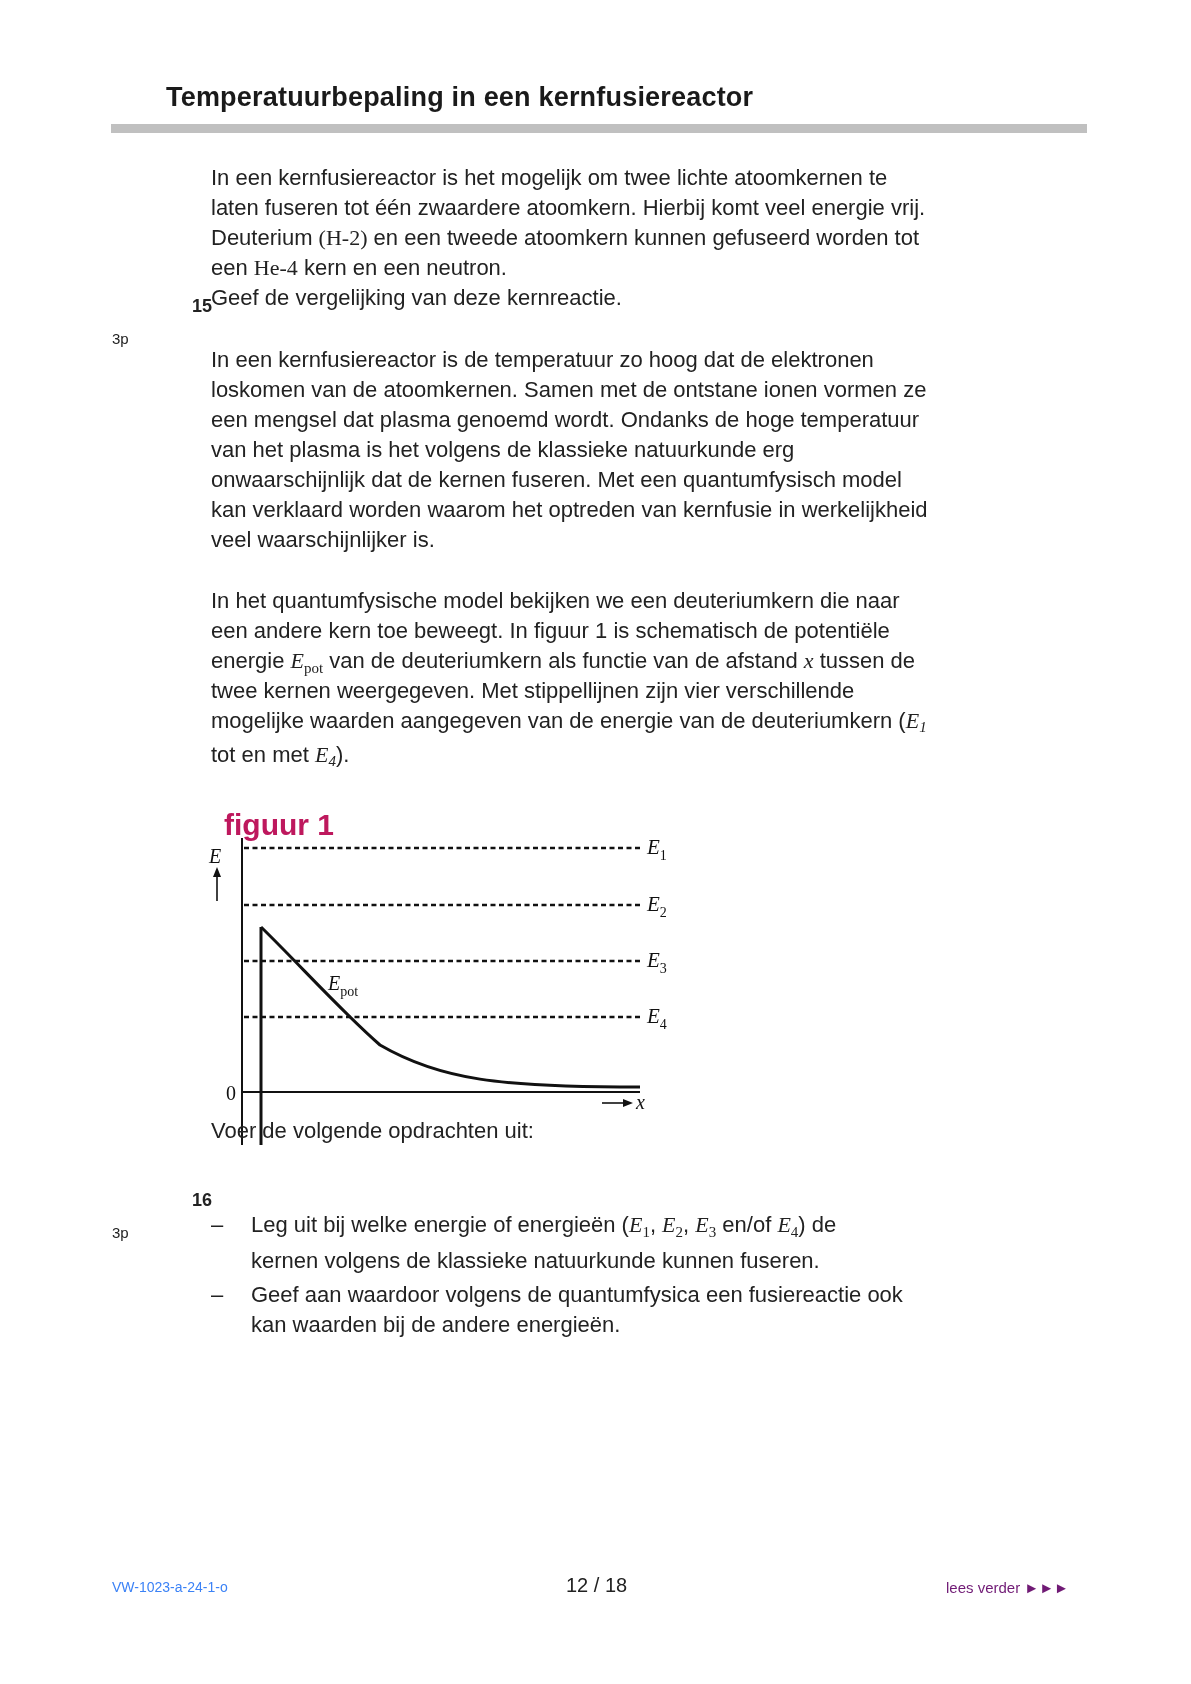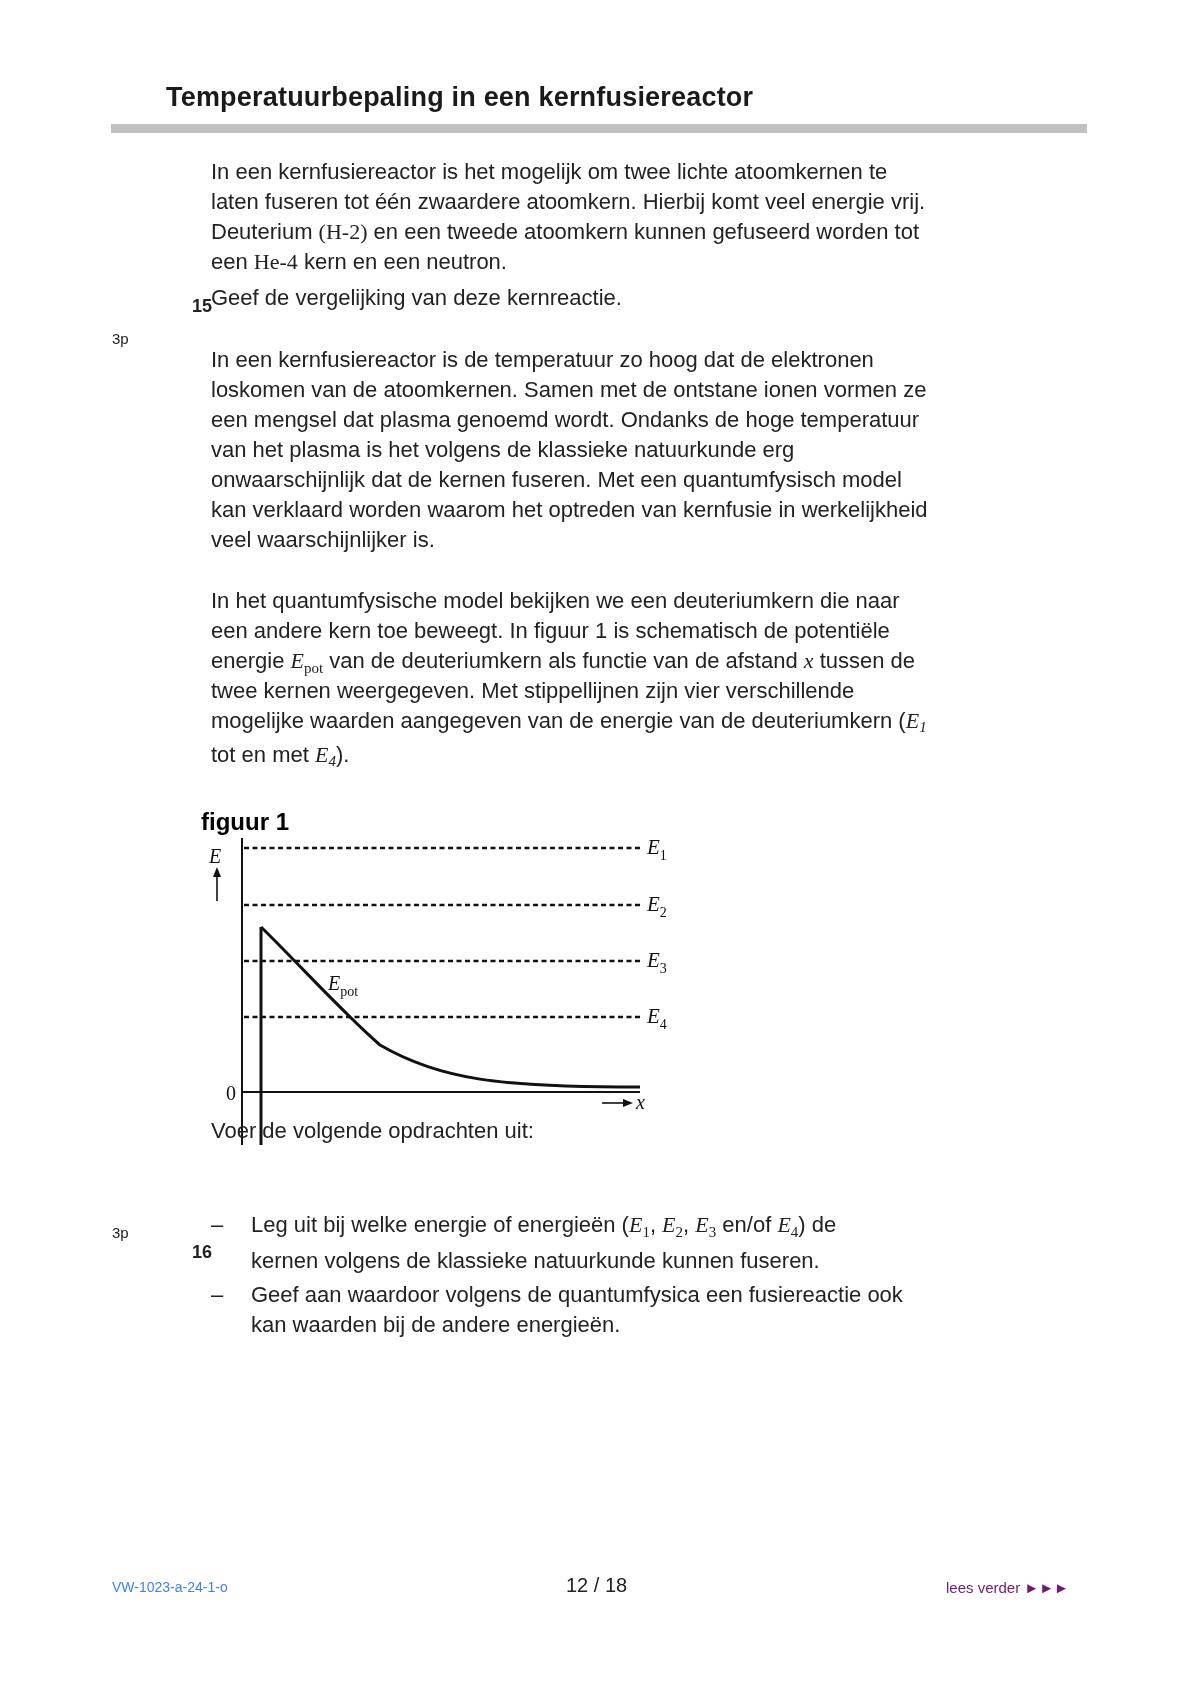--- a/index.html
+++ b/index.html
@@ -9,36 +9,36 @@
            color: #1a1a1a; letter-spacing: 0.2px; }
   .rule { position: absolute; left: 111px; top: 124px; width: 976px; height: 9px; background: #c0c0c0; }
   .para { position: absolute; left: 211px; width: 860px; font-size: 22px; line-height: 30px; color: #222; }
   .para p { margin: 0; }
   .serif { font-family: "Liberation Serif", serif; }
   .it { font-family: "Liberation Serif", serif; font-style: italic; }
   sub.si { font-size: 15px; vertical-align: -4px; line-height: 0; font-family: "Liberation Serif", serif; font-style: italic; }
   sub.sn { font-size: 15px; vertical-align: -5px; line-height: 0; font-family: "Liberation Serif", serif; font-style: normal; }
   .pts { position: absolute; left: 112px; font-size: 15px; color: #222; margin-top: 32px; }
   .qnum { position: absolute; left: 160px; font-size: 18px; font-weight: bold; color: #222; margin-left: 32px; }
-  .fig-label { position: absolute; left: 201px; top: 808px; font-size: 24px; font-weight: bold; color: #000000; }
+  .fig-label { position: absolute; left: 224px; top: 808px; font-size: 30px; font-weight: bold; color: #be185d; }
   .figure { position: absolute; left: 200px; top: 835px; width: 480px; height: 320px; }
   .list-item { position: absolute; left: 211px; width: 860px; font-size: 22px; line-height: 30px; }
   .dash { position: absolute; left: 0; top: 0; }
   .li-text { position: absolute; left: 40px; top: 0; width: 820px; }
   .footer-left { position: absolute; left: 112px; top: 1579px; font-size: 14px; color: #3b82f6; }
   .footer-center { position: absolute; left: 566px; top: 1574px; font-size: 20px; color: #222; }
   .footer-right { position: absolute; left: 946px; top: 1579px; font-size: 15px; color: #701a75; }
 </style>
 </head>
 <body>
 
 <div class="title">Temperatuurbepaling in een kernfusiereactor</div>
 <div class="rule"></div>
 
-<div class="para" style="top:157px;">
+<div class="para" style="top:163px;">
   <p>In een kernfusiereactor is het mogelijk om twee lichte atoomkernen te</p>
   <p>laten fuseren tot één zwaardere atoomkern. Hierbij komt veel energie vrij.</p>
   <p><span>Deuterium </span><span class="serif">(H-2)</span><span> en een tweede atoomkern kunnen gefuseerd worden tot</span></p>
   <p><span>een </span><span class="serif">He-4</span><span> kern en een neutron.</span></p>
 </div>
 
 <div class="pts" style="top:298px;">3p</div>
 <div class="qnum" style="top:296px;">15</div>
 <div class="para" style="top:283px;">Geef de vergelijking van deze kernreactie.</div>
 
@@ -89,21 +89,21 @@
     <text x="436" y="274" font-family="Liberation Serif, serif" font-style="italic" font-size="20" fill="#111">x</text>
 
     <line x1="61" y1="310" x2="61" y2="92" stroke="#111" stroke-width="3"></line>
 
     <path d="M61,92 C100,130 140,175 180,210 C240,245 300,252 440,252" fill="none" stroke="#111" stroke-width="3"></path>
     <text x="128" y="155" font-family="Liberation Serif, serif" font-style="italic" font-size="20" fill="#111"><tspan>E</tspan><tspan font-style="normal" font-size="14" dy="6">pot</tspan></text>
   </svg>
 </div>
 
 <div class="pts" style="top:1192px;">3p</div>
-<div class="qnum" style="top:1242px;">16</div>
+<div class="qnum" style="top:1190px;">16</div>
 <div class="para" style="top:1116px;">Voer de volgende opdrachten uit:</div>
 
 <div class="list-item" style="top:1210px;">
   <span class="dash">–</span>
   <div class="li-text">
     <div><span>Leg uit bij welke energie of energieën (</span><span class="it">E</span><sub class="sn">1</sub><span>, </span><span class="it">E</span><sub class="sn">2</sub><span>, </span><span class="it">E</span><sub class="sn">3</sub><span> en/of </span><span class="it">E</span><sub class="sn">4</sub><span>) de</span></div>
     <div style="margin-top:6px;">kernen volgens de klassieke natuurkunde kunnen fuseren.</div>
   </div>
 </div>
 

